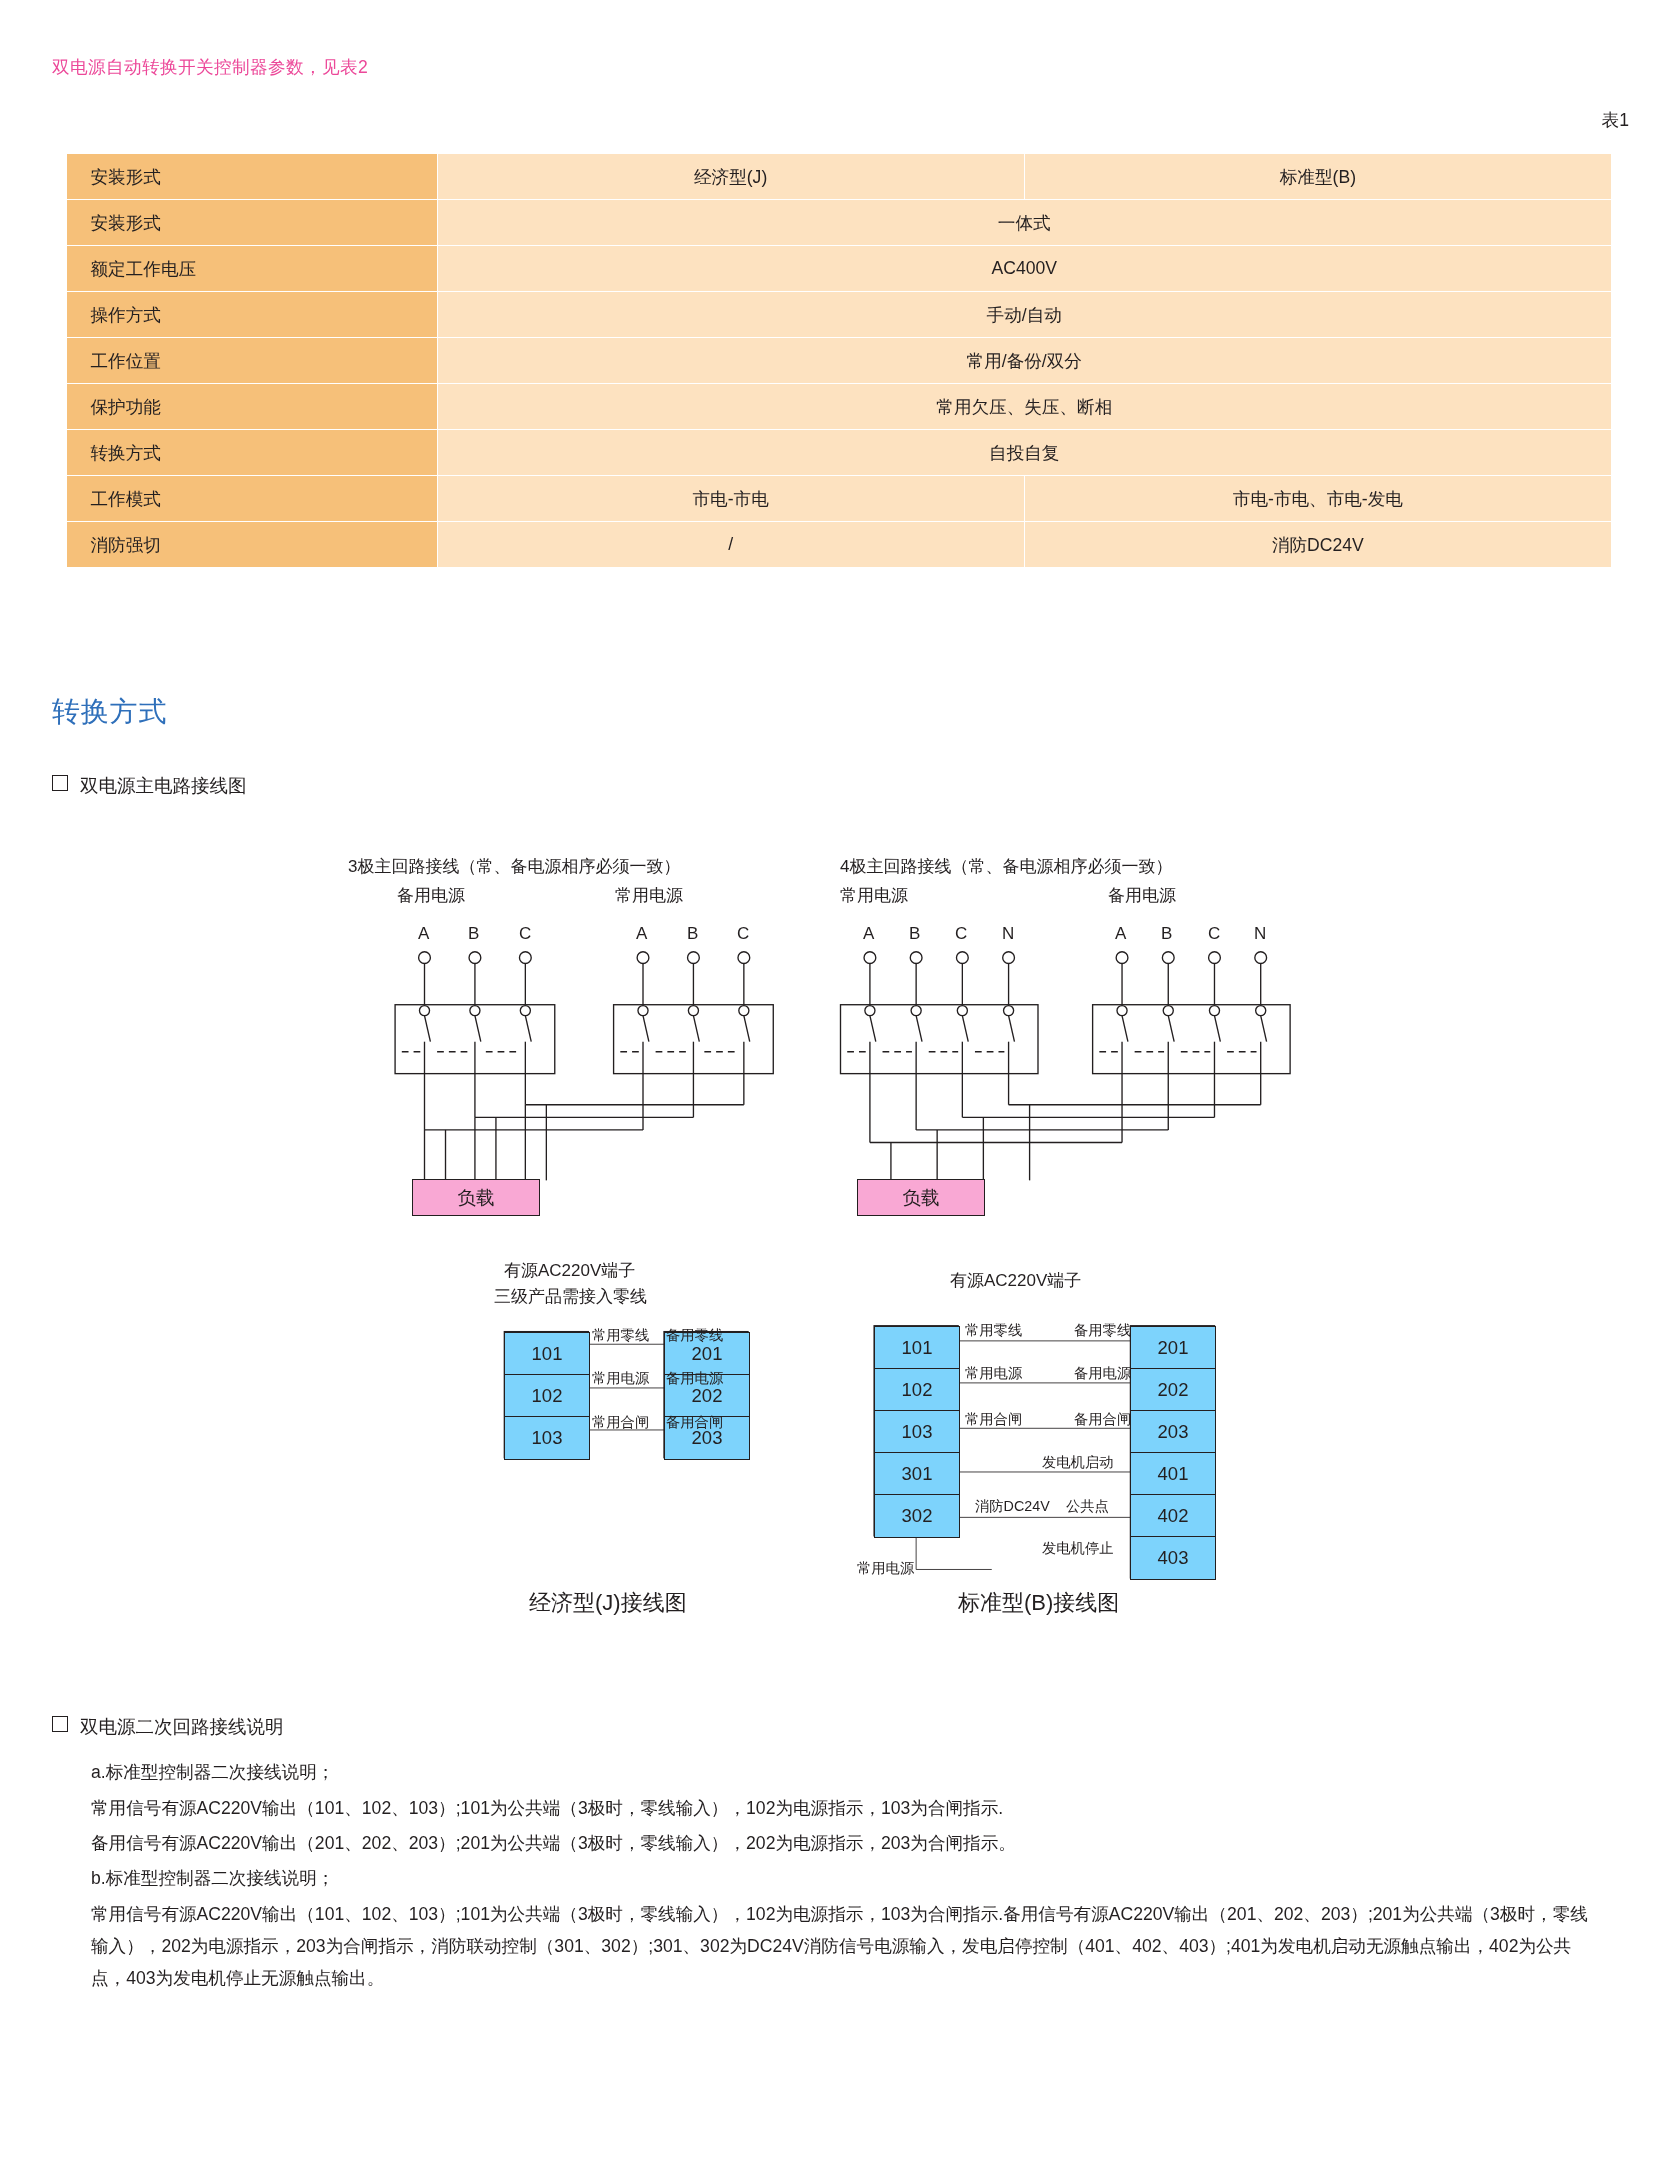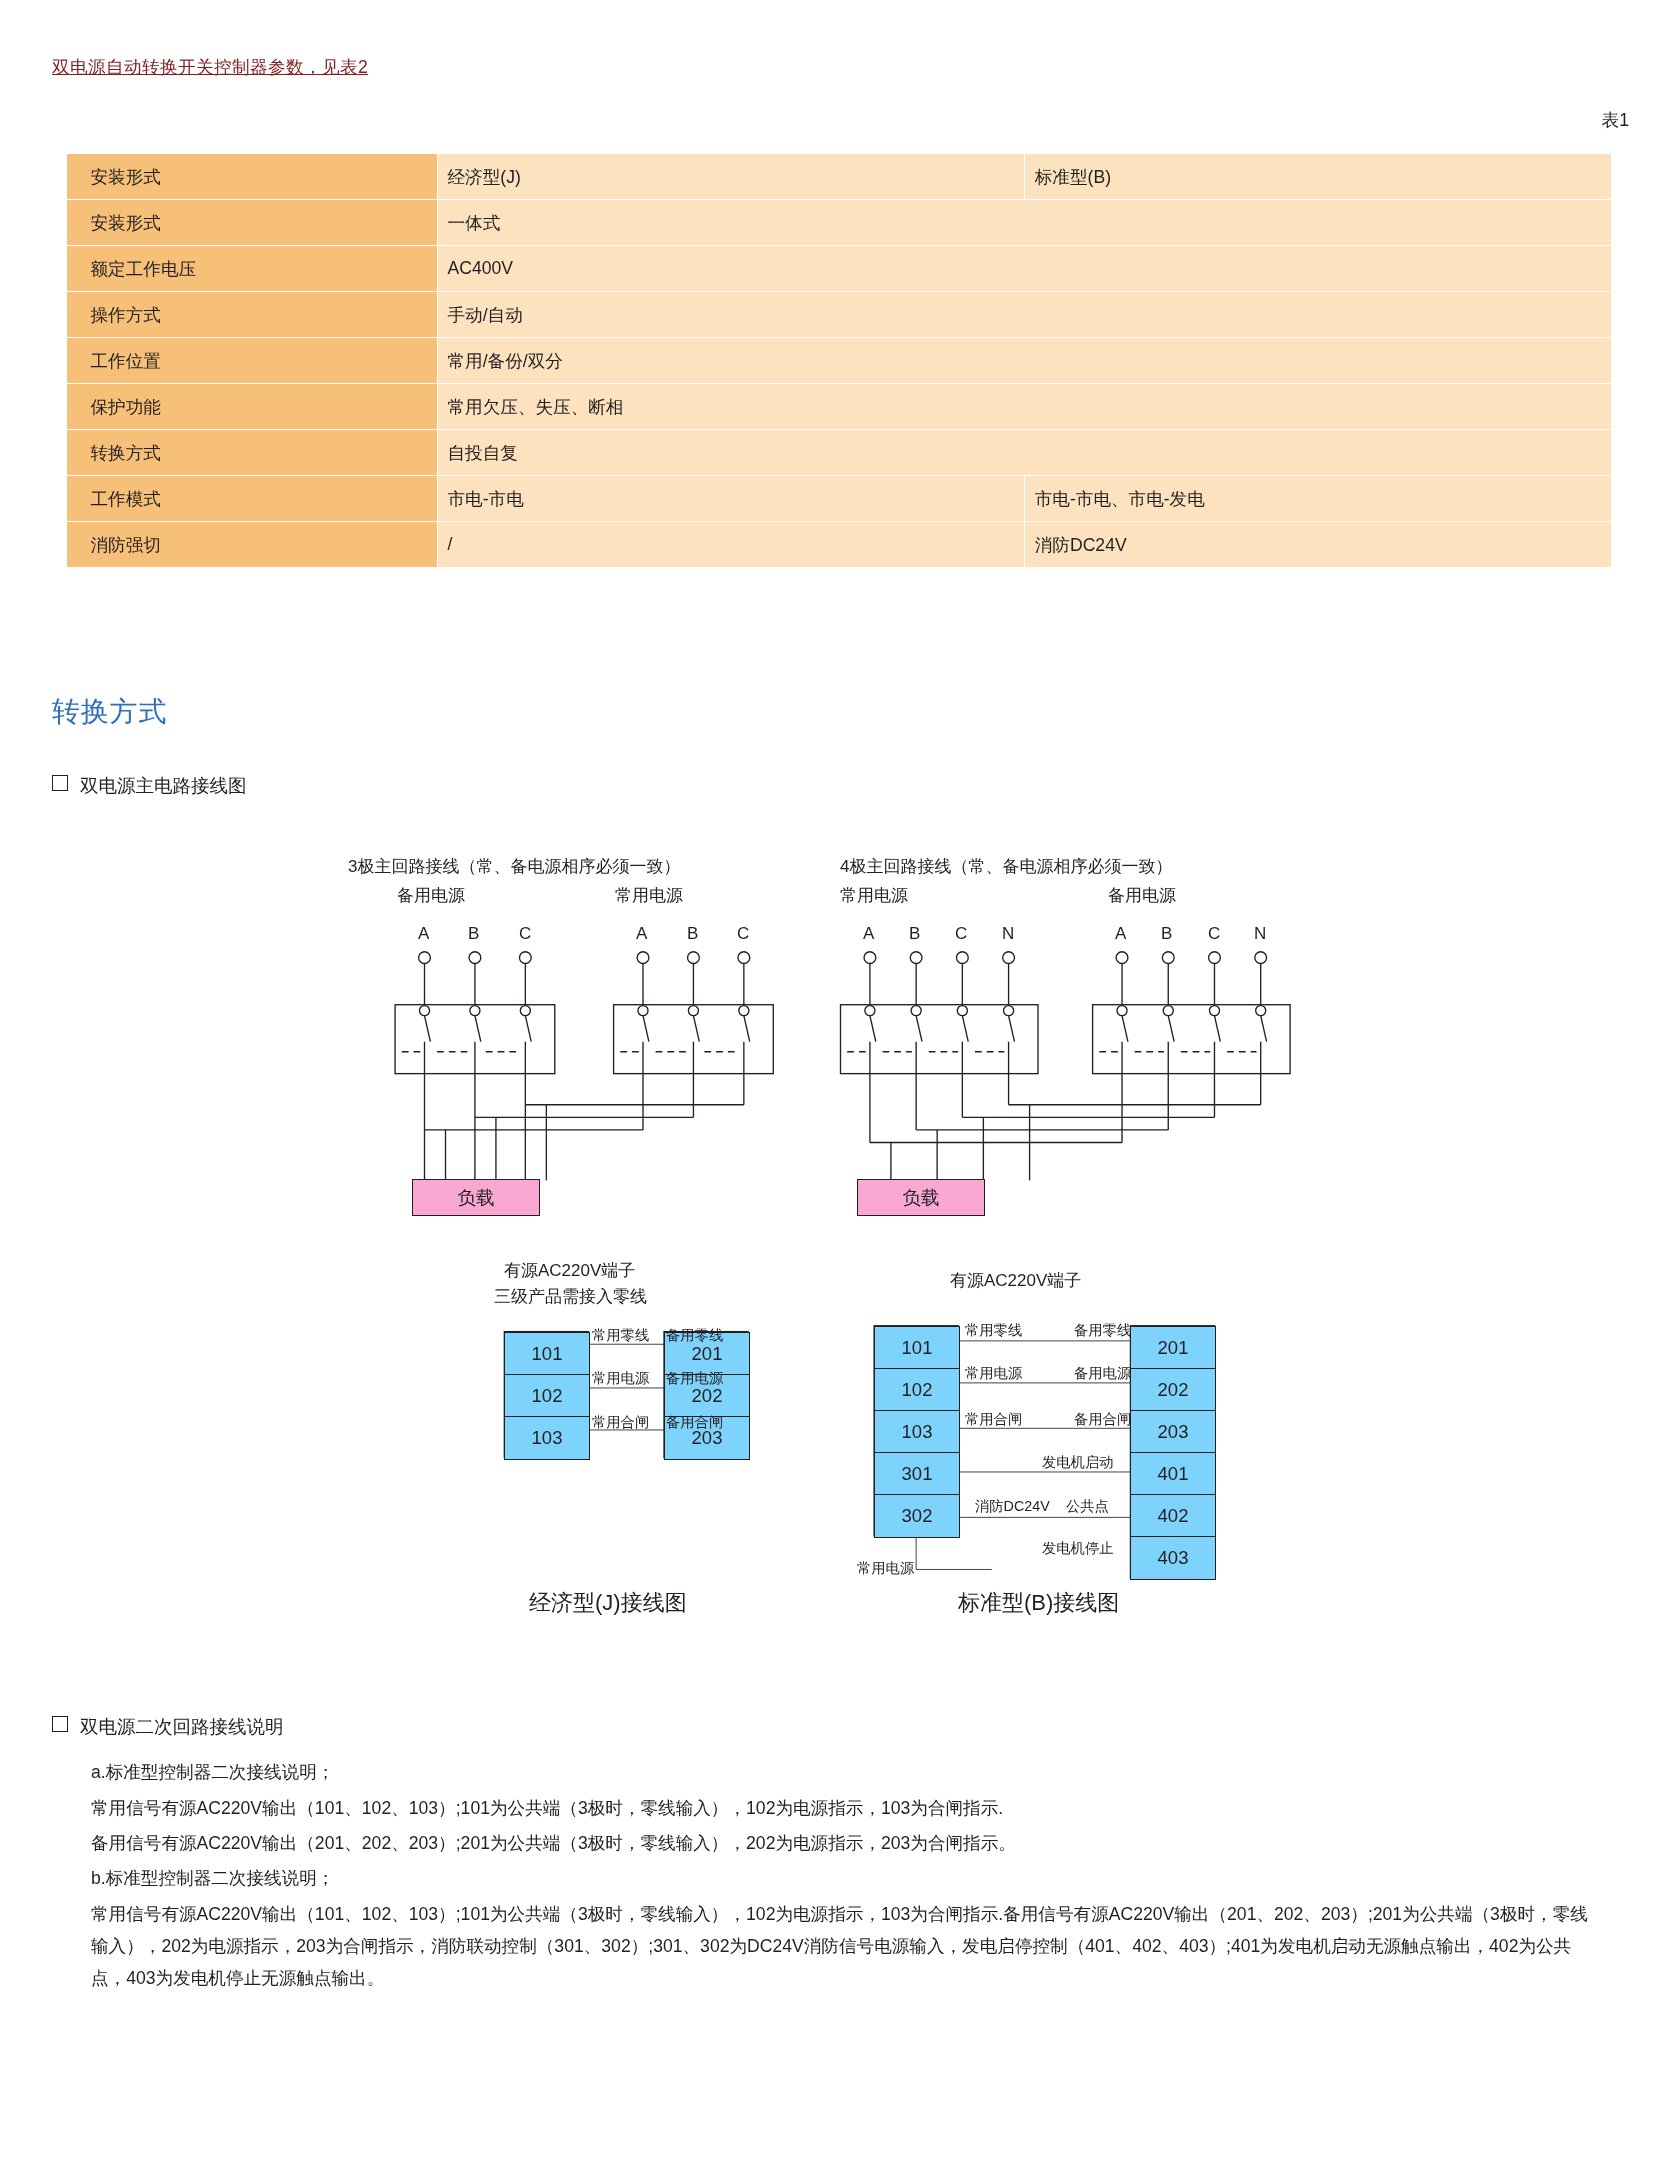--- a/index.html
+++ b/index.html
@@ -22,22 +22,21 @@
     height: 2183px;
   }
 
   
   .top-note {
     position: absolute;
     left: 52px;
     top: 55px;
     font-size: 17.6px;
     letter-spacing: 0.4px;
-    color: #7f1d1d;
-    text-decoration: underline;
+    color: #ec4899;
   }
   .table-caption {
     position: absolute;
     right: 52px;
     top: 108px;
     font-size: 17.6px;
     color: #231f20;
   }
 
   
@@ -57,20 +56,21 @@
     padding: 0 10px;
   }
   .spec-table td.label {
     background: #f6c079;
     padding-left: 23.5px;
     text-align: left;
     width: 336px;
   }
   .spec-table td.val {
     background: #fde2c0;
+    text-align: center;
   }
 
   
   .sec-head {
     position: absolute;
     left: 52px;
     top: 693px;
     font-size: 28px;
     color: #2e6fba;
     letter-spacing: 0.8px;

